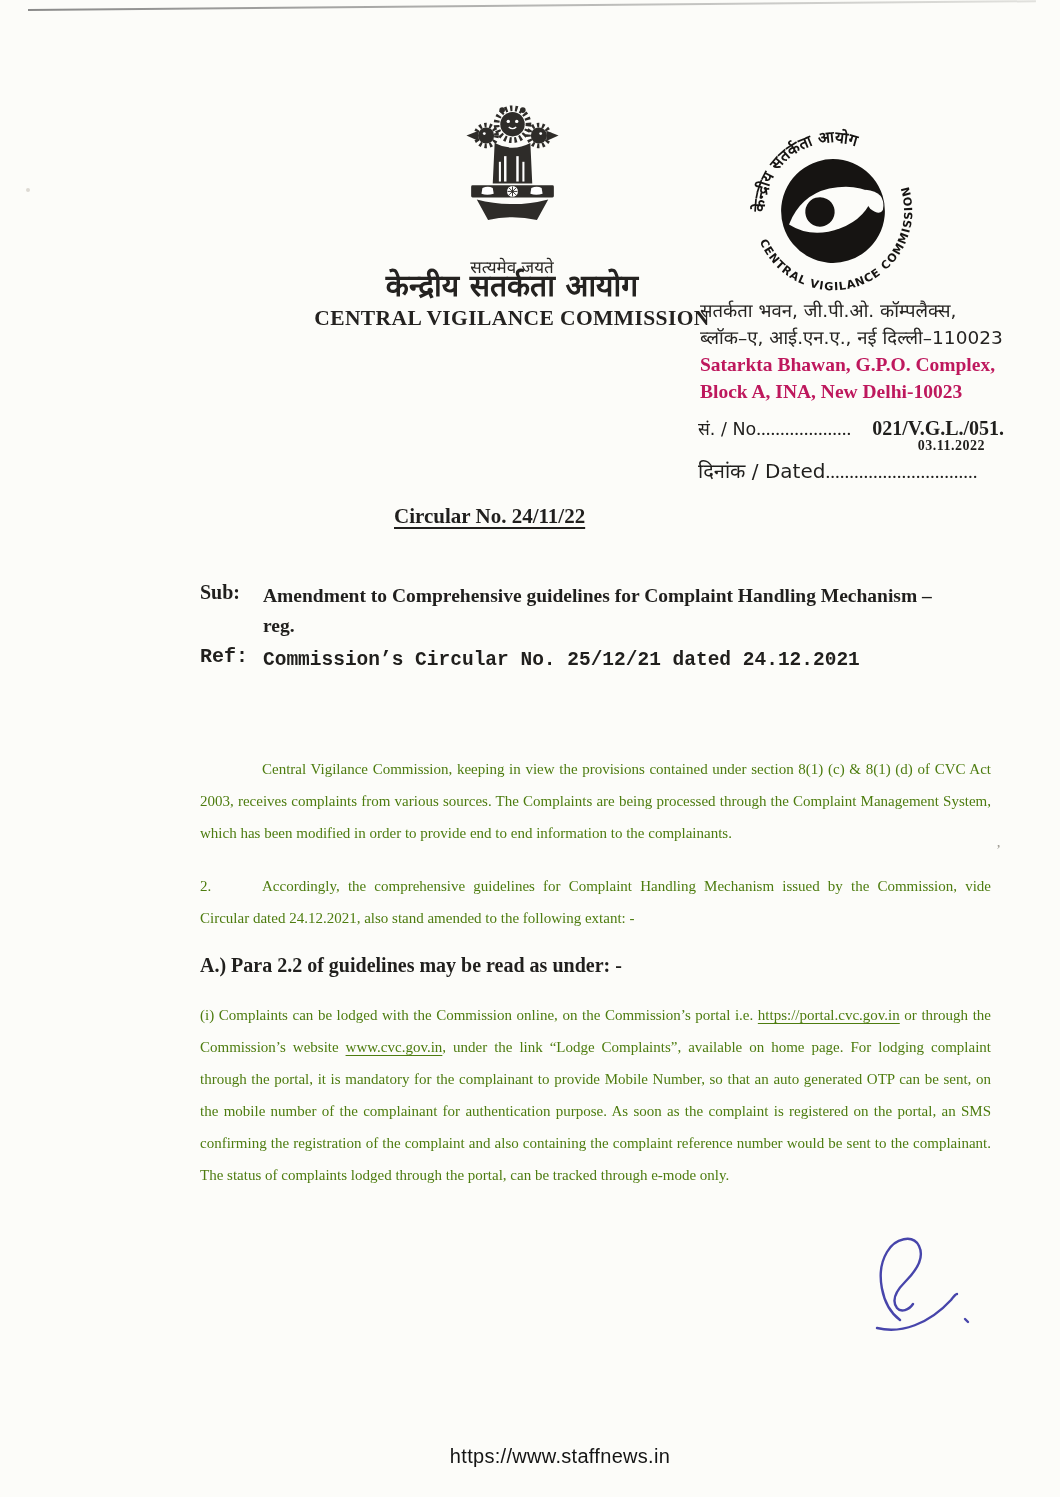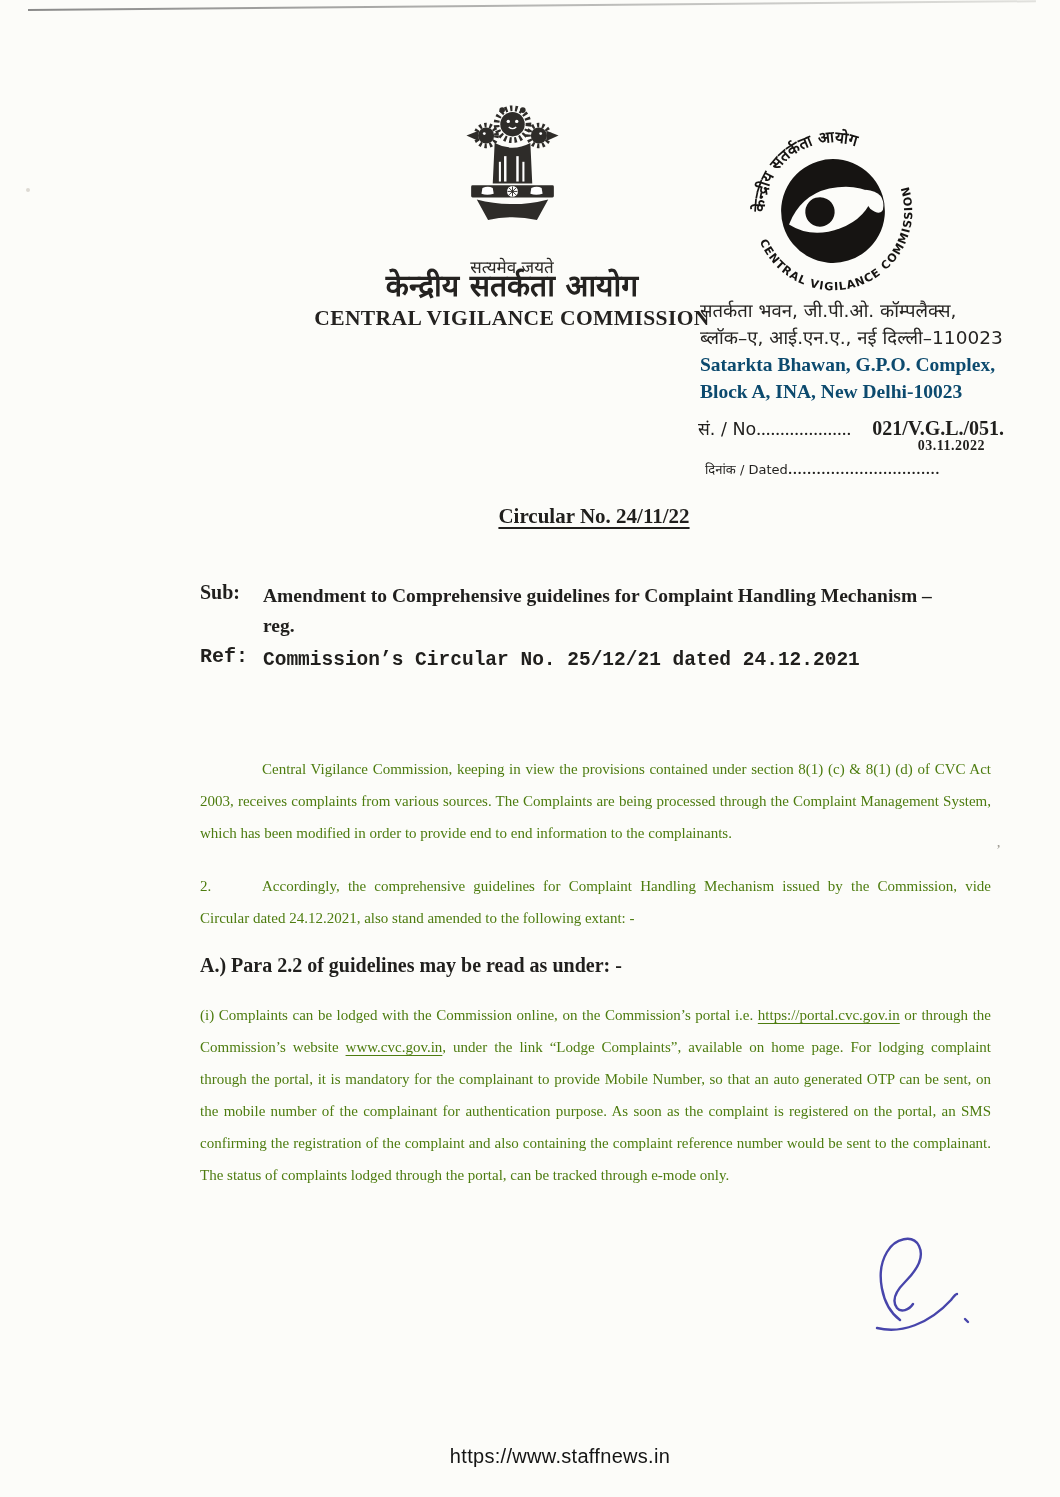--- a/index.html
+++ b/index.html
@@ -34,31 +34,31 @@
   .org-hi{
     font-family:"DejaVu Sans",sans-serif;font-weight:600;font-size:30px;line-height:36px;color:#242220;
   }
   .org-en{
     font-family:"Liberation Serif",serif;font-weight:bold;font-size:21.5px;letter-spacing:.4px;
     margin-top:2px;color:#242220;
   }
   .seal-wrap{position:absolute;left:740px;top:118px;width:186px;height:186px;}
   .addr{position:absolute;left:700px;top:297px;width:305px;}
   .addr .hi{font-family:"DejaVu Sans",sans-serif;font-size:18.5px;line-height:27px;color:#262422;}
-  .addr .en{font-family:"Liberation Serif",serif;font-weight:bold;font-size:19.5px;line-height:27px;color:#0c4a6e;}
+  .addr .en{font-family:"Liberation Serif",serif;font-weight:bold;font-size:19.5px;line-height:27px;color:#be185d;}
   .refblock{position:absolute;left:698px;top:416px;width:302px;height:84px;font-size:19px;}
   .ref-no{position:absolute;top:0;left:0;white-space:nowrap;}
   .ref-no .lbl{font-family:"DejaVu Sans",sans-serif;font-size:17.5px;}
   .ref-no .val{font-weight:bold;font-size:20px;margin-left:21px;}
   .ref-date{position:absolute;top:22px;right:15px;font-weight:bold;font-size:14px;letter-spacing:.5px;}
   .ref-dated{position:absolute;top:41px;left:0;white-space:nowrap;}
-  .ref-dated .lbl{font-family:"DejaVu Sans",sans-serif;font-size:13px;margin-left:7px;}
+  .ref-dated .lbl{font-family:"DejaVu Sans",sans-serif;font-size:20px;}
   
   .circular-no{
-    position:absolute;left:394px;top:504px;width:400px;text-align:center;
+    position:absolute;left:394px;top:504px;width:400px;text-align:left;
     font-weight:bold;font-size:21px;
     text-decoration:underline;text-underline-offset:4px;text-decoration-thickness:2px;
   }
   
   .labeled-row{position:absolute;left:200px;width:795px;display:grid;grid-template-columns:63px 1fr;}
   .labeled-row .lab{font-weight:bold;font-size:20px;}
   .labeled-row .txt{font-weight:bold;font-size:19.5px;line-height:30px;}
   .sub-row{top:581px;}
   .sub-row .l1{white-space:nowrap;}
   .ref-row{top:645px;font-family:Liberation Mono, monospace;}

